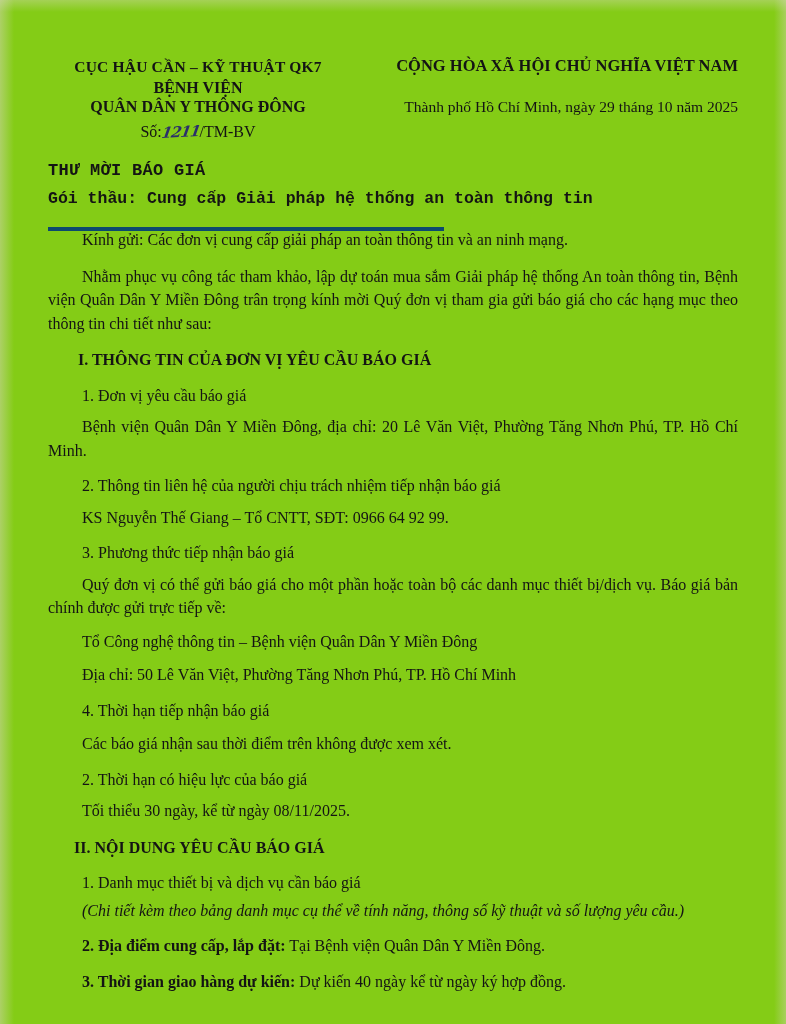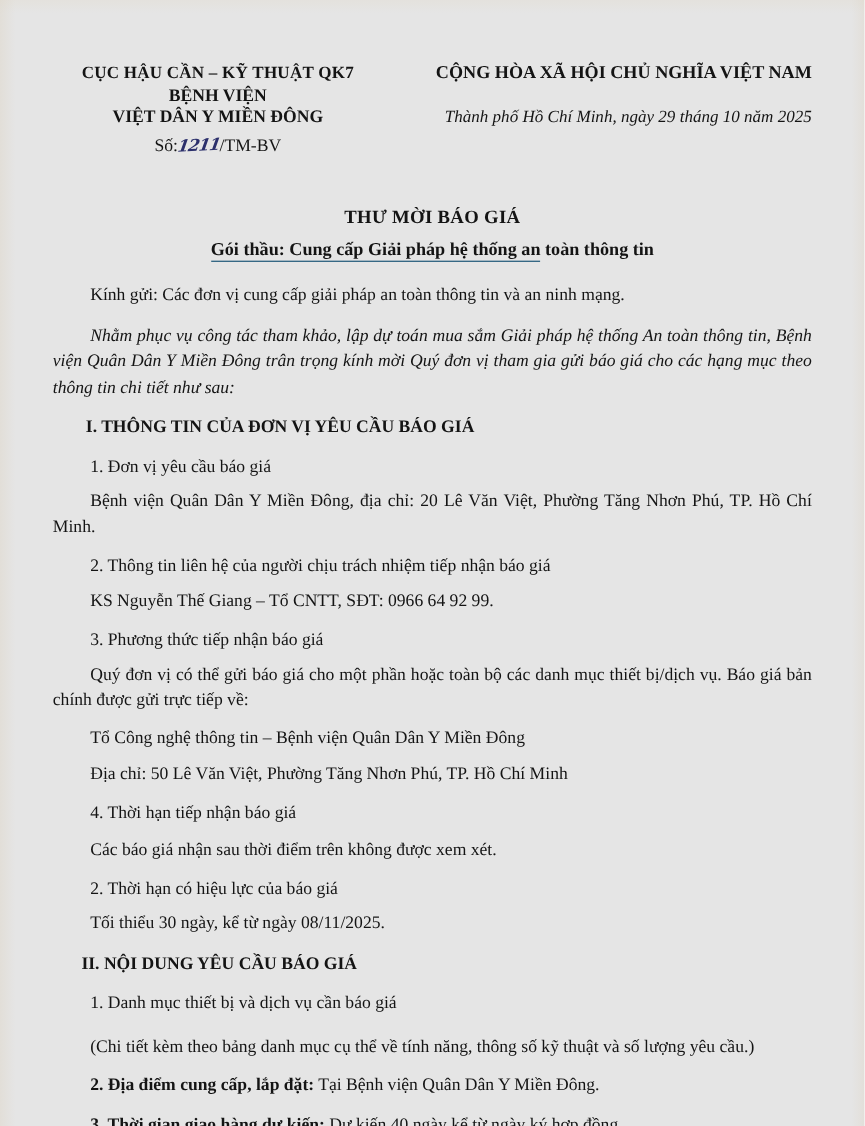--- a/index.html
+++ b/index.html
@@ -11,21 +11,21 @@
     width: 786px;
     height: 1024px;
     overflow: hidden;
     font-family: "Liberation Serif", serif;
     color: #141414;
   }
   .page {
     position: relative;
     width: 786px;
     height: 1024px;
-    background: #e5e5e5;
+    background: #84cc16;
     padding: 0;
     box-sizing: border-box;
   }
   
   .page::before {
     content: "";
     position: absolute;
     inset: 0;
     background:
       linear-gradient(to right, rgba(222,214,200,0.45) 0px, rgba(255,255,255,0) 14px),
@@ -90,60 +90,59 @@
     white-space: nowrap;
   }
   .motto {
     font-size: 15px;
     font-weight: bold;
     font-style: italic;
     margin-top: 6px;
   }
   .place-date {
     font-size: 15.5px;
-    font-style: italic;
     margin-top: 22px;
   }
 
   
   .title-block {
-    margin-top: 46px;
-    text-align: center;
+    margin-top: 20px;
+    text-align: left;
+    font-family: Liberation Mono, monospace;
   }
   .main-title {
     font-size: 17px;
     font-weight: bold;
     letter-spacing: 0.3px;
   }
   .sub-title {
     font-size: 16.5px;
     font-weight: bold;
     margin-top: 9px;
   }
   .sub-title .u {
-    border-bottom: 1px solid #0c4a6e;
-    padding-bottom: 1px;
+    border-bottom: 4px solid #0c4a6e;
+    padding-bottom: 19px;
   }
 
   
   .body-block {
     margin-top: 20px;
     font-size: 16px;
     line-height: 1.47;
   }
   p {
     margin: 0;
   }
   .p-indent {
     text-indent: 34px;
     text-align: justify;
   }
   .p-gap {
     margin-top: 13px;
-    font-style: italic;
   }
   .sec-head {
     font-weight: bold;
     margin-top: 13px;
     text-indent: 30px;
   }
   .sec-head.nobold-indent {
     text-indent: 26px;
   }
   .sub-head {
@@ -154,21 +153,22 @@
   .plain-indent {
     text-indent: 34px;
     margin-top: 8px;
     text-align: justify;
   }
   .plain-indent2 {
     text-indent: 34px;
     margin-top: 10px;
   }
   .italic-note {
-    margin-top: 16px;
+    font-style: italic;
+    margin-top: 4px;
     text-indent: 34px;
     text-align: justify;
   }
   .mixed {
     margin-top: 12px;
     text-indent: 34px;
   }
   .mixed b {
     font-weight: bold;
   }
@@ -179,21 +179,21 @@
 </head>
 <body>
 
 <div class="page">
   <div class="content">
 
     <div class="header">
       <div class="hdr-left">
         <div class="org-line">CỤC HẬU CẦN – KỸ THUẬT QK7</div>
         <div class="org-line2">BỆNH VIỆN</div>
-        <div class="org-line3">VIỆT DÂN Y MIỀN ĐÔNG</div>
+        <div class="org-line3">QUÂN DÂN Y THÔNG ĐÔNG</div>
         <div class="doc-no">
           <span>Số:</span><span class="handwritten">1211</span><span>/TM-BV</span>
         </div>
       </div>
       <div class="hdr-right">
         <div class="nation">CỘNG HÒA XÃ HỘI CHỦ NGHĨA VIỆT NAM</div>
         <div class="place-date">Thành phố Hồ Chí Minh, ngày 29  tháng 10  năm 2025</div>
       </div>
     </div>
 

